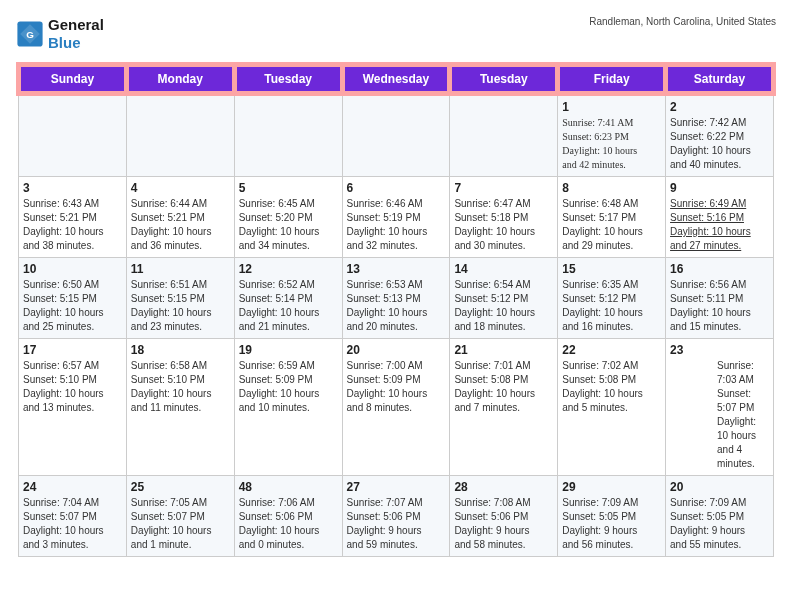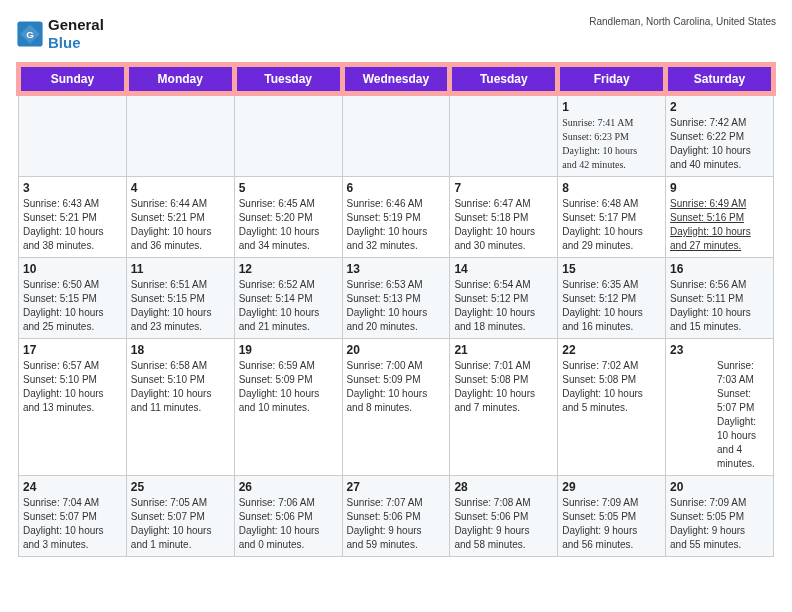--- a/index.html
+++ b/index.html
@@ -298,21 +298,21 @@
 and 3 minutes.</div>
         </td>
         <td>
           <span class="day-number">25</span>
           <div class="day-info" style="white-space: pre-line;">Sunrise: 7:05 AM
 Sunset: 5:07 PM
 Daylight: 10 hours
 and 1 minute.</div>
         </td>
         <td>
-          <span class="day-number">26</span>
+          <span class="day-number">48</span>
           <div class="day-info" style="white-space: pre-line;">Sunrise: 7:06 AM
 Sunset: 5:06 PM
 Daylight: 10 hours
 and 0 minutes.</div>
         </td>
         <td>
           <span class="day-number">27</span>
           <div class="day-info" style="white-space: pre-line;">Sunrise: 7:07 AM
 Sunset: 5:06 PM
 Daylight: 9 hours

